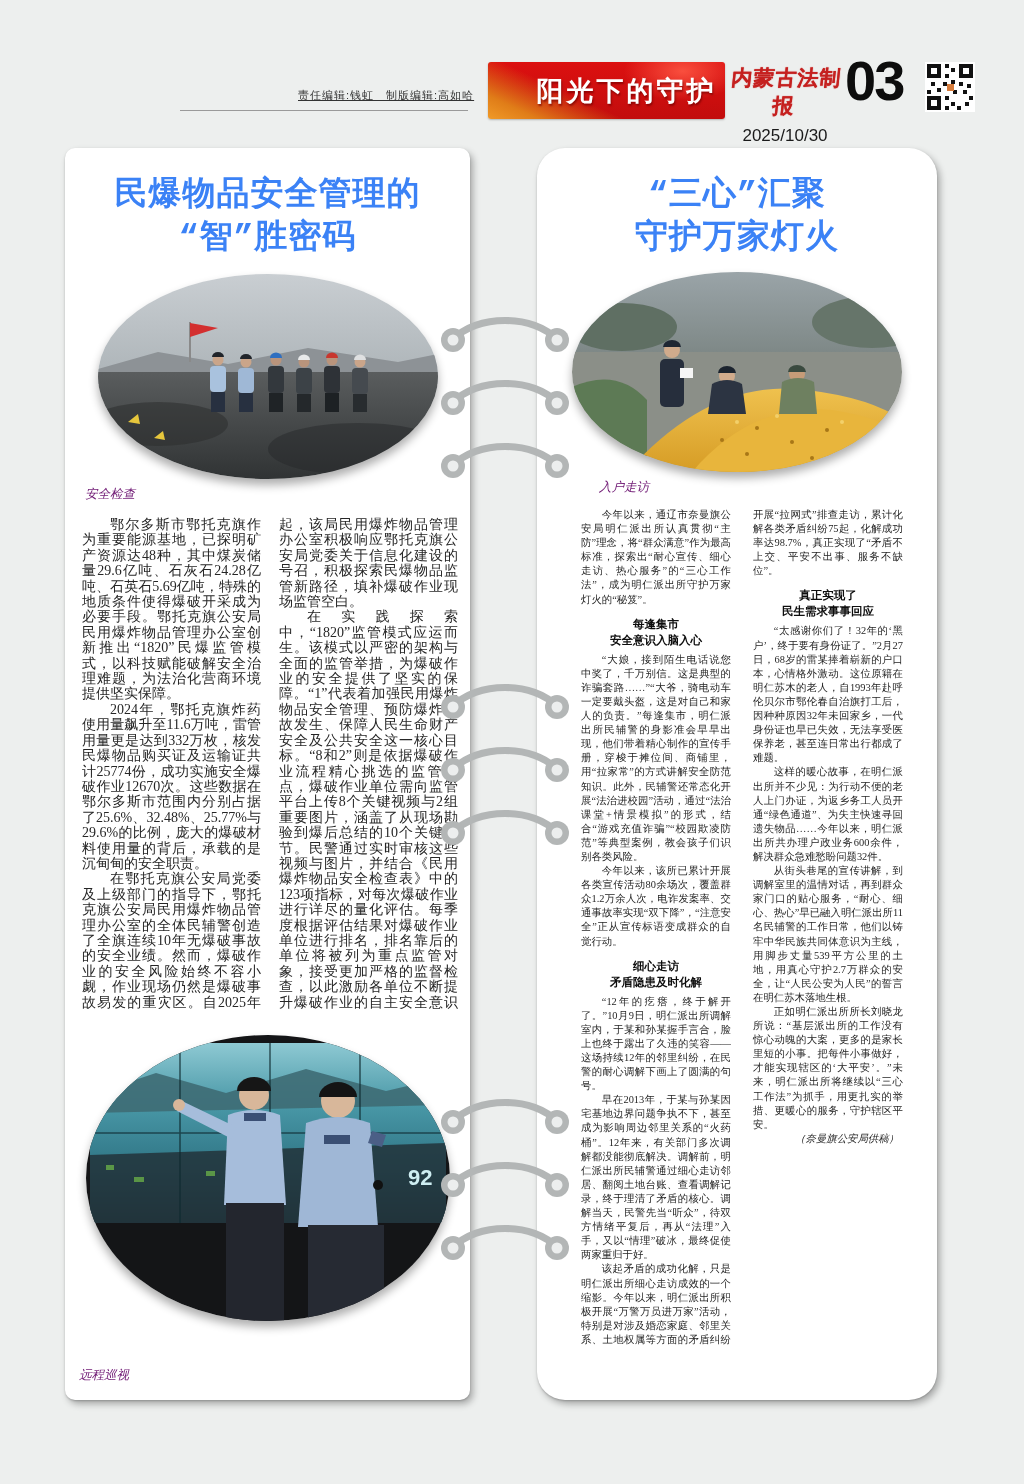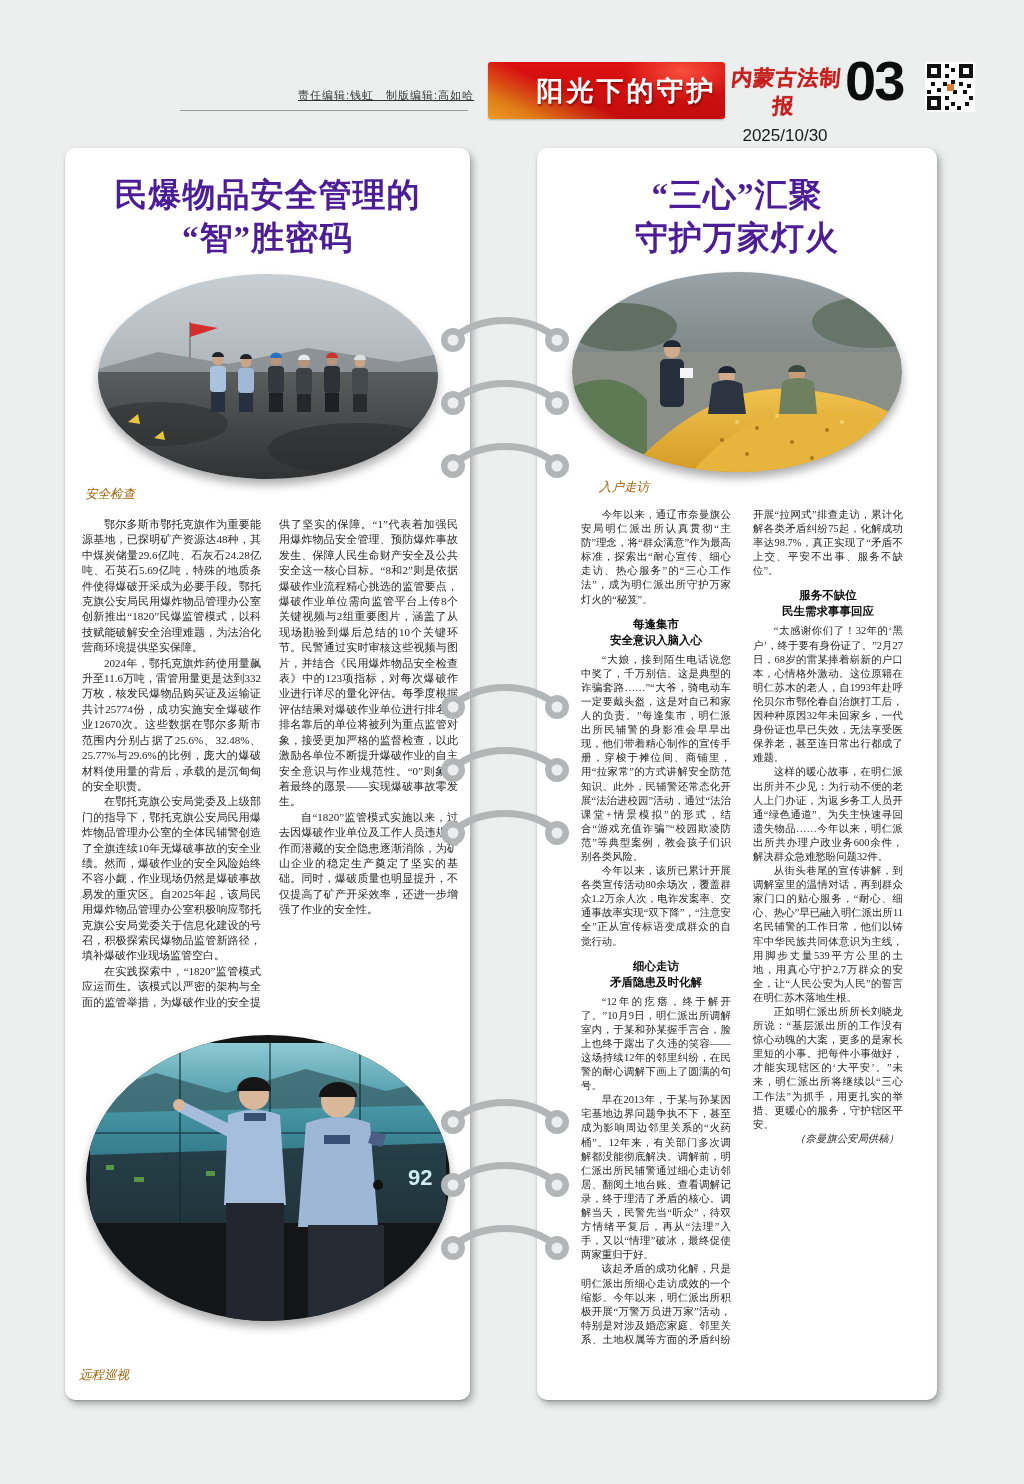--- a/index.html
+++ b/index.html
@@ -21,36 +21,36 @@
   .masthead-name{color:#c5201f;font-weight:900;font-size:21px;letter-spacing:1px;
                  transform:skewX(-6deg);text-shadow:0 0 1px #c5201f;}
   .masthead-date{margin-top:6px;font-size:17px;color:#1a1a1a;font-family:"Liberation Sans",sans-serif;}
   .pagenum{position:absolute;left:845px;top:48px;font-size:56px;font-weight:900;color:#0d0d0d;
            font-family:"Liberation Sans",sans-serif;letter-spacing:-2px;}
   .qr{position:absolute;left:925px;top:62px;width:50px;height:50px;}
   
   .card{position:absolute;top:148px;background:#fff;border-radius:10px;
         box-shadow:3px 4px 7px rgba(0,0,0,.30),0 1px 2px rgba(0,0,0,.18);}
   .card-left{left:65px;width:405px;height:1252px;}
-  .card-right{left:537px;width:400px;height:1252px;}
+  .card-right{left:537px;width:400px;height:1252px;border-radius:28px;}
   .card h1{margin:26px 10px 0;text-align:center;font-size:33px;line-height:43px;
-           font-weight:900;color:#4c1d95;letter-spacing:1px;}
+           font-weight:900;color:#3b82f6;letter-spacing:1px;font-family:Liberation Mono, monospace;}
   .oval{border-radius:50%;overflow:hidden;box-shadow:0 6px 10px rgba(0,0,0,.32);}
   .oval svg{display:block;width:100%;height:100%;}
   .photo1{width:340px;height:205px;margin:14px auto 0;}
   .photo2{width:364px;height:286px;margin:10px auto 0;}
   .photo3{width:330px;height:200px;margin:12px auto 0;}
-  .caption{font-style:italic;font-size:12.5px;color:#a16207;margin-top:7px;}
+  .caption{font-style:italic;font-size:12.5px;color:#701a75;margin-top:7px;}
   .cap1{margin-left:20px;}
   .cap2{position:absolute;left:14px;bottom:16px;}
   .cap3{margin-left:62px;}
   
   .body{text-align:justify;column-count:2;column-fill:auto;}
   .body p{margin:0;text-indent:2em;}
-  .body-left{margin:14px 12px 0 17px;height:508px;font-size:11px;line-height:15.4px;
+  .body-left{margin:14px 12px 0 17px;height:508px;font-size:14px;line-height:15.4px;
              column-gap:18px;overflow:hidden;color:#262626;}
   .body-right{margin:12px 34px 0 44px;height:842px;font-size:10.4px;line-height:14.1px;
               column-gap:22px;overflow:hidden;color:#262626;}
   .sec-head{text-align:center;font-family:"Liberation Sans",sans-serif;font-weight:bold;
             font-size:11.5px;line-height:16px;color:#0d0d0d;margin:9px 0 5px;break-inside:avoid;}
   .credit{text-align:right;text-indent:0;font-style:italic;margin-top:5px;padding-right:4px;}
   
   .binding{position:absolute;left:430px;top:300px;width:150px;height:980px;pointer-events:none;z-index:6;}
 </style>
 </head>
@@ -273,21 +273,21 @@
 
       <h3 class="sec-head"><span>每逢集市</span><br><span>安全意识入脑入心</span></h3>
       <p>“大娘，接到陌生电话说您中奖了，千万别信。这是典型的诈骗套路……”“大爷，骑电动车一定要戴头盔，这是对自己和家人的负责。”每逢集市，明仁派出所民辅警的身影准会早早出现，他们带着精心制作的宣传手册，穿梭于摊位间、商铺里，用“拉家常”的方式讲解安全防范知识。此外，民辅警还常态化开展“法治进校园”活动，通过“法治课堂+情景模拟”的形式，结合“游戏充值诈骗”“校园欺凌防范”等典型案例，教会孩子们识别各类风险。</p>
       <p>今年以来，该所已累计开展各类宣传活动80余场次，覆盖群众1.2万余人次，电诈发案率、交通事故率实现“双下降”，“注意安全”正从宣传标语变成群众的自觉行动。</p>
 
       <h3 class="sec-head"><span>细心走访</span><br><span>矛盾隐患及时化解</span></h3>
       <p>“12年的疙瘩，终于解开了。”10月9日，明仁派出所调解室内，于某和孙某握手言合，脸上也终于露出了久违的笑容——这场持续12年的邻里纠纷，在民警的耐心调解下画上了圆满的句号。</p>
       <p>早在2013年，于某与孙某因宅基地边界问题争执不下，甚至成为影响周边邻里关系的“火药桶”。12年来，有关部门多次调解都没能彻底解决。调解前，明仁派出所民辅警通过细心走访邻居、翻阅土地台账、查看调解记录，终于理清了矛盾的核心。调解当天，民警先当“听众”，待双方情绪平复后，再从“法理”入手，又以“情理”破冰，最终促使两家重归于好。</p>
       <p>该起矛盾的成功化解，只是明仁派出所细心走访成效的一个缩影。今年以来，明仁派出所积极开展“万警万员进万家”活动，特别是对涉及婚恋家庭、邻里关系、土地权属等方面的矛盾纠纷开展“拉网式”排查走访，累计化解各类矛盾纠纷75起，化解成功率达98.7%，真正实现了“矛盾不上交、平安不出事、服务不缺位”。</p>
 
-      <h3 class="sec-head"><span>服务不缺位</span><br><span>民生需求事事回应</span></h3>
+      <h3 class="sec-head"><span>真正实现了</span><br><span>民生需求事事回应</span></h3>
       <p>“太感谢你们了！32年的‘黑户’，终于要有身份证了。”2月27日，68岁的雷某捧着崭新的户口本，心情格外激动。这位原籍在明仁苏木的老人，自1993年赴呼伦贝尔市鄂伦春自治旗打工后，因种种原因32年未回家乡，一代身份证也早已失效，无法享受医保养老，甚至连日常出行都成了难题。</p>
       <p>这样的暖心故事，在明仁派出所并不少见：为行动不便的老人上门办证，为返乡务工人员开通“绿色通道”、为失主快速寻回遗失物品……今年以来，明仁派出所共办理户政业务600余件，解决群众急难愁盼问题32件。</p>
       <p>从街头巷尾的宣传讲解，到调解室里的温情对话，再到群众家门口的贴心服务，“耐心、细心、热心”早已融入明仁派出所11名民辅警的工作日常，他们以铸牢中华民族共同体意识为主线，用脚步丈量539平方公里的土地，用真心守护2.7万群众的安全，让“人民公安为人民”的誓言在明仁苏木落地生根。</p>
       <p>正如明仁派出所所长刘晓龙所说：“基层派出所的工作没有惊心动魄的大案，更多的是家长里短的小事。把每件小事做好，才能实现辖区的‘大平安’。”未来，明仁派出所将继续以“三心工作法”为抓手，用更扎实的举措、更暖心的服务，守护辖区平安。</p>
       <p class="credit">（奈曼旗公安局供稿）</p>
     </div>
   </section>
 
   <svg class="binding" viewBox="0 0 150 980">
     <g stroke="#b3b6b6" stroke-width="7" fill="none" stroke-linecap="round">

